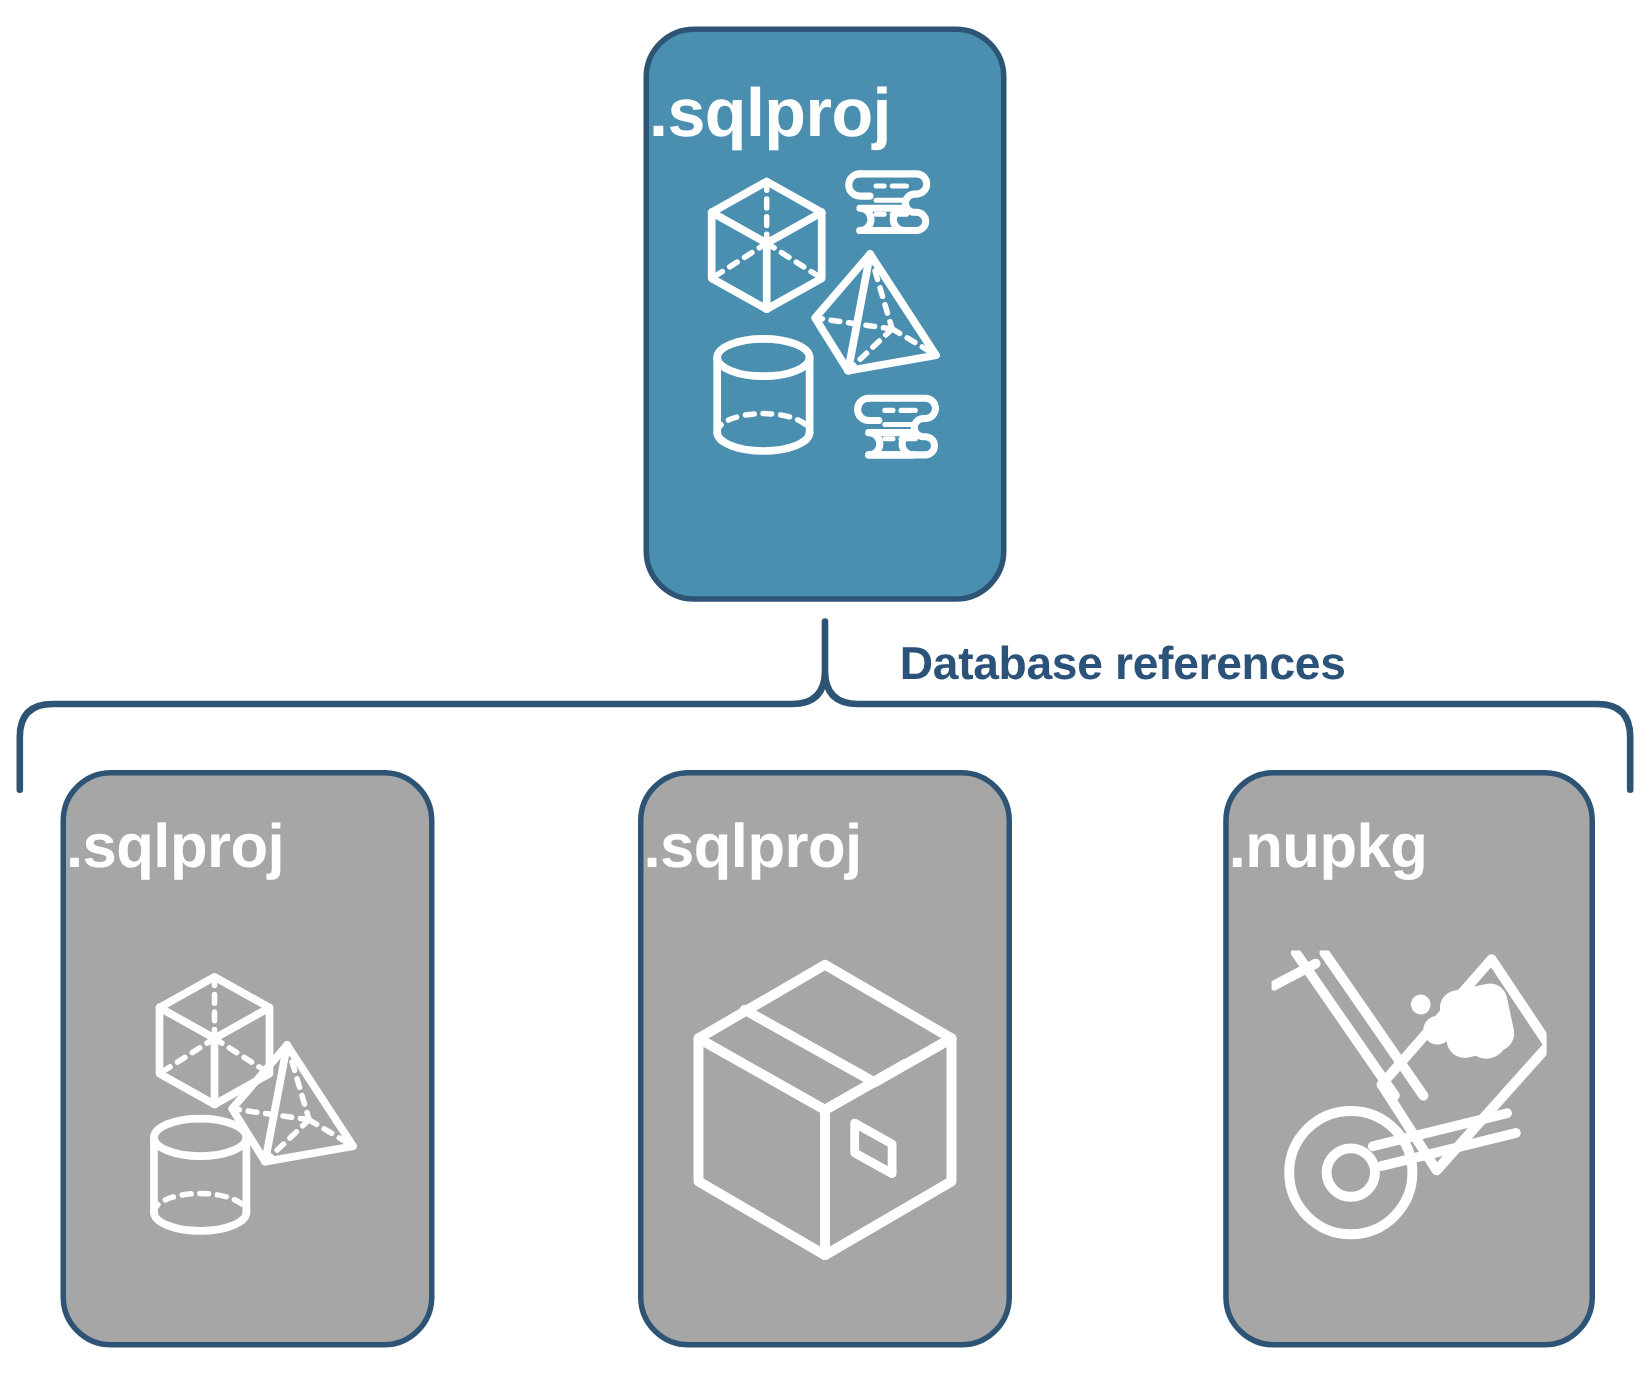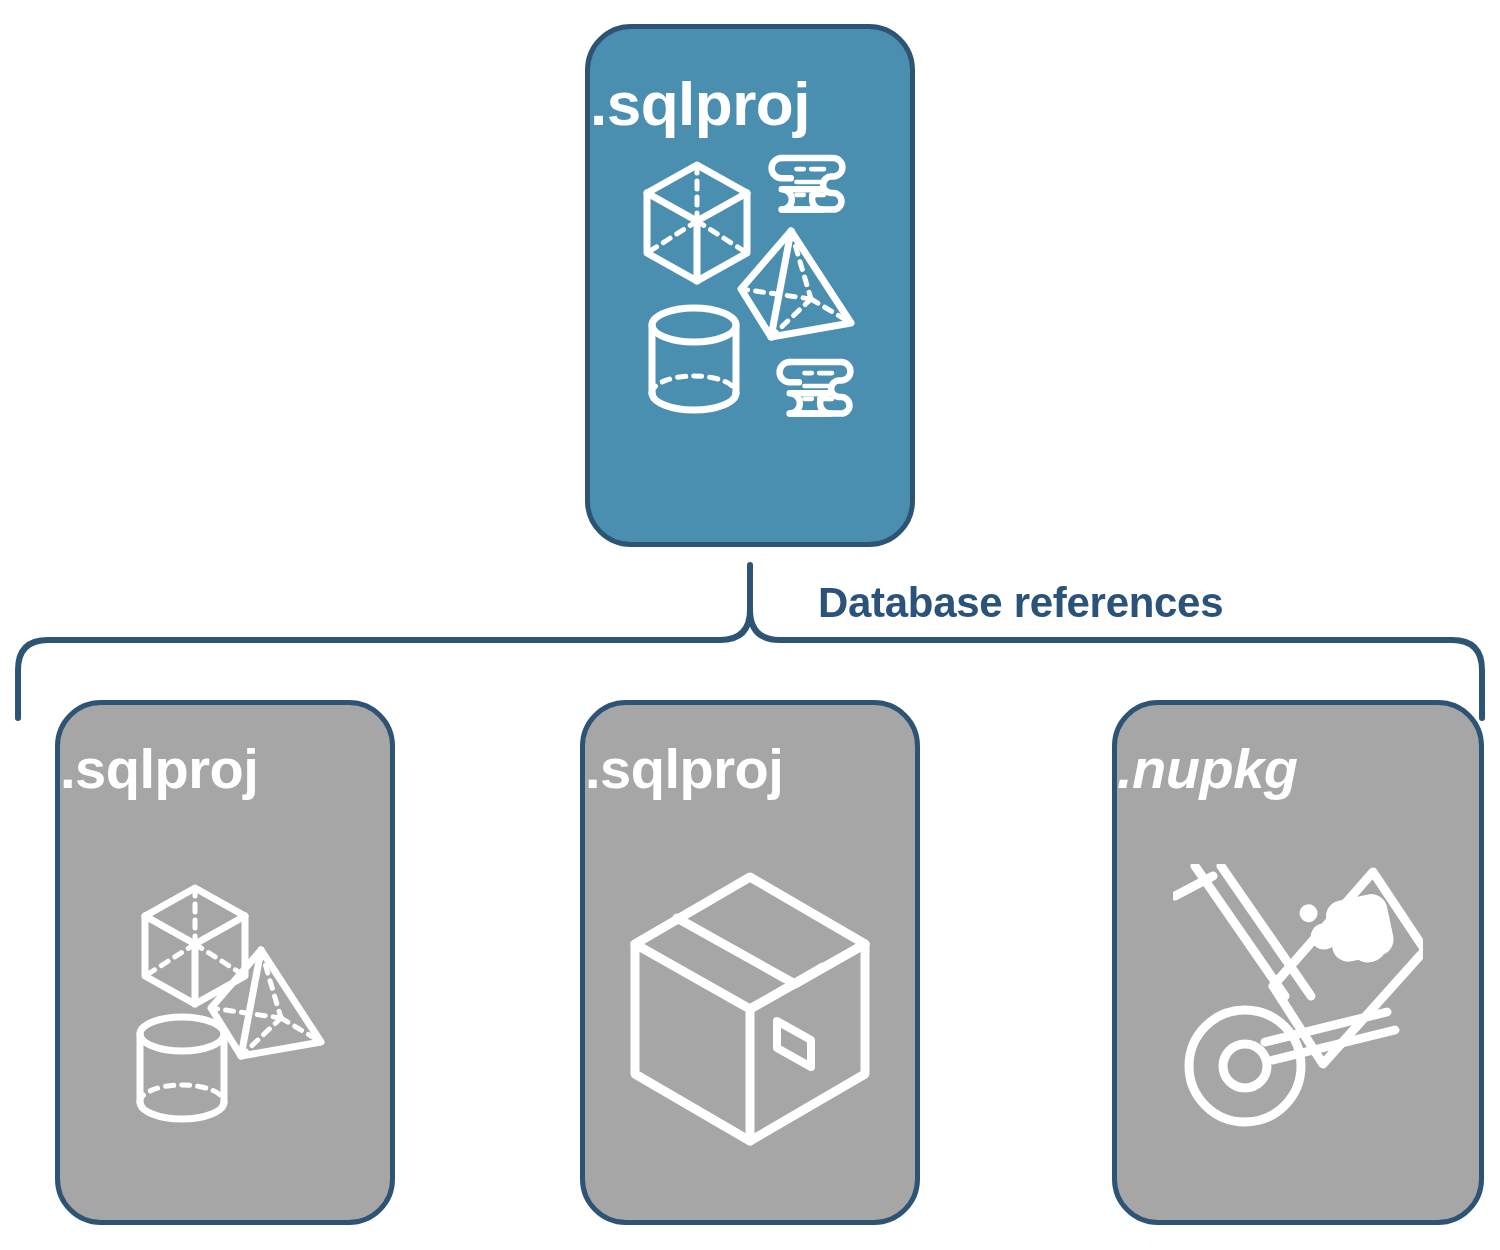--- a/index.html
+++ b/index.html
@@ -63,21 +63,21 @@
     left: 585px;
     top: 24px;
     width: 330px;
     height: 523px;
   }
   #card-top .card-art { align-items: flex-start; padding-top: 8px; }
 
   
   #card-sqlproj  { left: 55px;   top: 700px; width: 340px; height: 525px; }
   #card-dacpac   { left: 580px;  top: 700px; width: 340px; height: 525px; }
-  #card-nupkg    { left: 1112px; top: 700px; width: 372px; height: 525px; font-style: italic; }
+  #card-nupkg    { left: 1112px; top: 700px; width: 338px; height: 525px; }
 
   
   #brace {
     position: absolute;
     left: 0;
     top: 550px;
     width: 1500px;
     height: 180px;
     pointer-events: none;
   }

